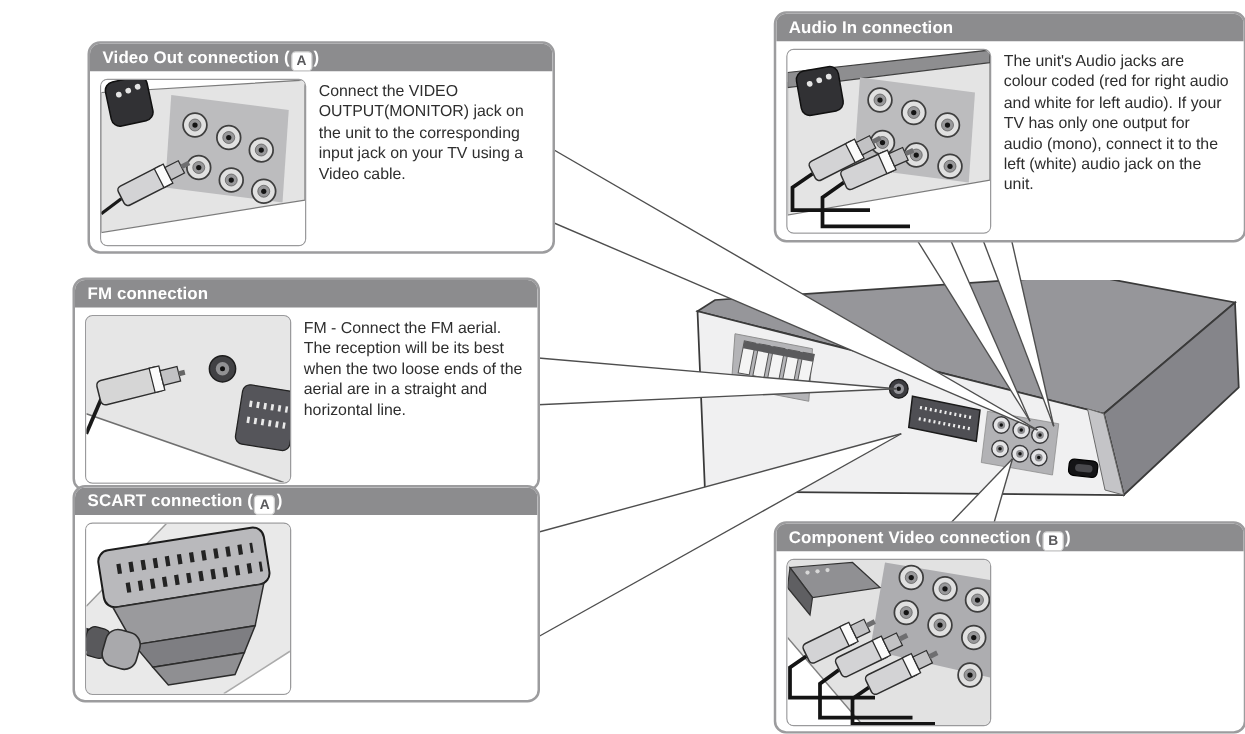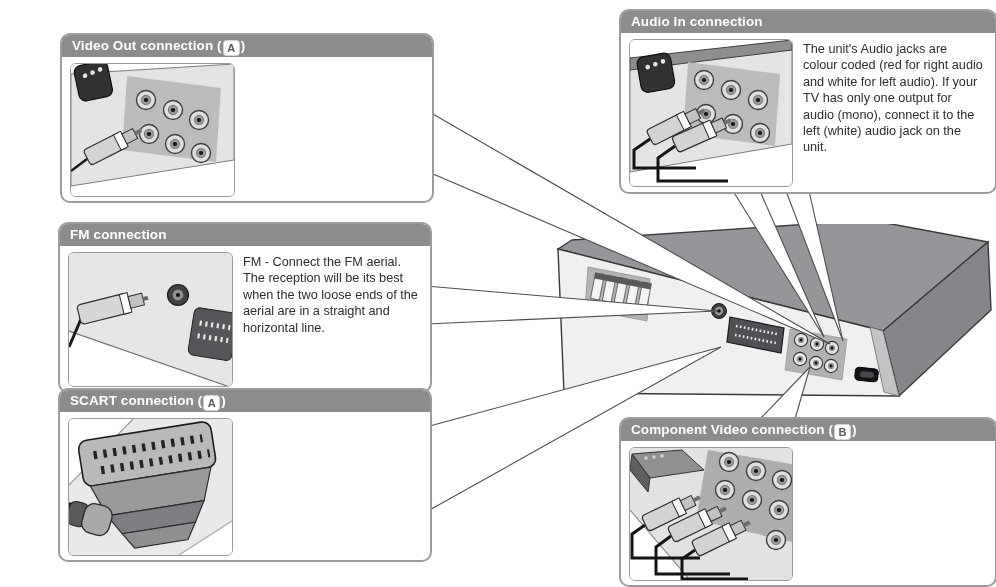--- a/index.html
+++ b/index.html
@@ -117,39 +117,40 @@
       <line x1="721" y1="347" x2="426" y2="427" stroke="#4e4e4e" stroke-width="1.1"></line>
       <line x1="721" y1="347" x2="426" y2="512" stroke="#4e4e4e" stroke-width="1.1"></line>
     </g>
     <g>
       <polygon points="810,367 760,419 795,419" fill="#fff"></polygon>
       <line x1="810" y1="367" x2="760" y2="419" stroke="#4e4e4e" stroke-width="1.1"></line>
       <line x1="810" y1="367" x2="795" y2="419" stroke="#4e4e4e" stroke-width="1.1"></line>
     </g>
   </svg>
 
-  <div class="callout" style="left:60px;top:33px;width:370px;height:166px">
+  <div class="callout" style="left:70px;top:33px;width:370px;height:166px">
     <div class="co-header"><span>Video Out connection (</span><span class="badge">A</span><span>)</span></div>
     <div class="co-body">
       <div class="thumb">
         <svg width="163" height="132" viewBox="0 0 163 132">
           <rect width="163" height="132" fill="#fff"></rect>
           <polygon points="0,10 163,0 163,96 0,122" fill="#e4e4e4" stroke="#7c7c7c" stroke-width="1"></polygon>
           <polygon points="56,12 150,24 145,98 51,86" fill="#bcbcbe"></polygon>
           <use href="#jack" transform="translate(75,36)"></use>
           <use href="#jack" transform="translate(102,46)"></use>
           <use href="#jack" transform="translate(128,56)"></use>
           <use href="#jack" transform="translate(78,70)"></use>
           <use href="#jack" transform="translate(104,80)"></use>
           <use href="#jack" transform="translate(130,89)"></use>
           <use href="#pwr" transform="translate(2,3) rotate(-12)"></use>
           <path d="M16,95 L0,107" stroke="#1a1a1a" stroke-width="2.6" fill="none"></path>
           <use href="#plug" transform="translate(16,94) rotate(-27)"></use>
         </svg>
       </div>
+      <div class="desc">Connect the VIDEO OUTPUT(MONITOR) jack on the unit to the corresponding input jack on your TV using a Video cable.</div>
     </div>
   </div>
 
   <div class="callout" style="left:58px;top:222px;width:370px;height:167px">
     <div class="co-header">FM connection</div>
     <div class="co-body">
       <div class="thumb">
         <svg width="163" height="133" viewBox="0 0 163 133">
           <rect width="163" height="133" fill="#e6e6e6"></rect>
           <polygon points="0,78 158,133 0,133" fill="#fff"></polygon>

